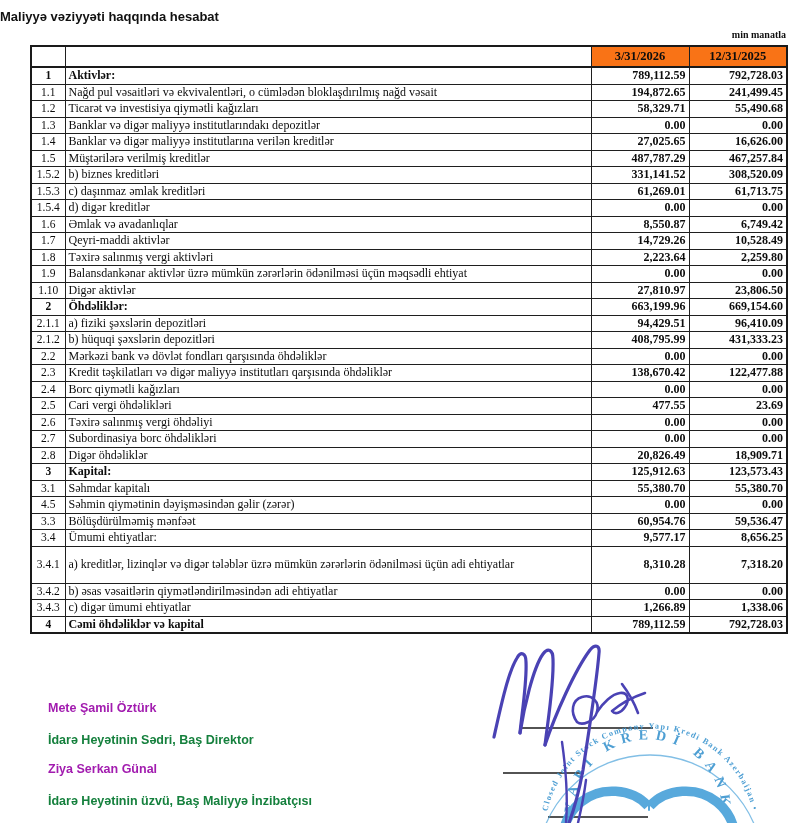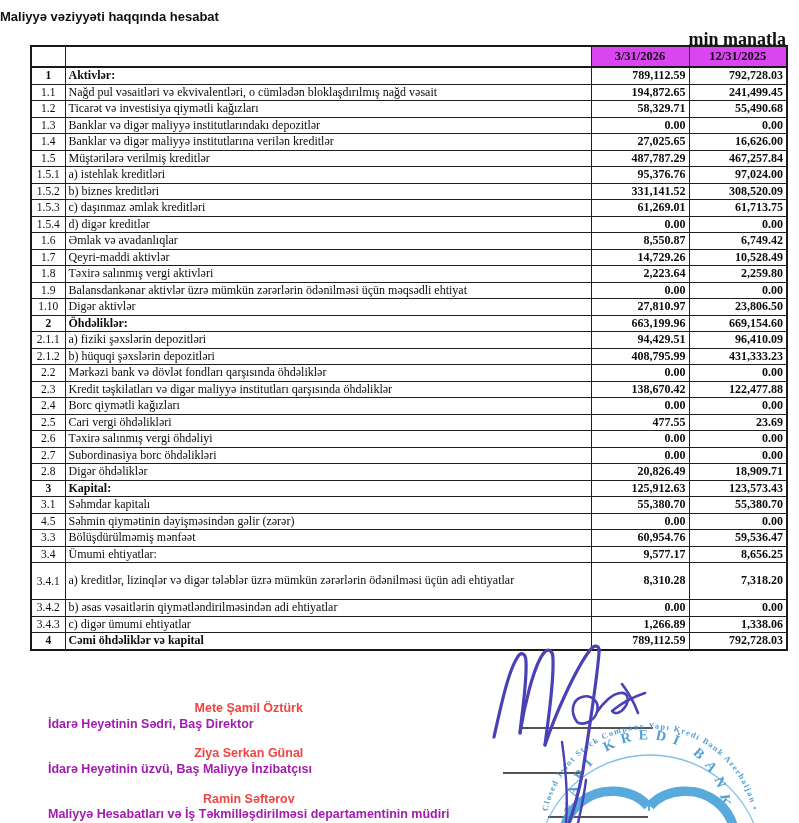--- a/index.html
+++ b/index.html
@@ -3,42 +3,42 @@
 <meta charset="utf-8">
 <style>
   html,body{margin:0;padding:0;background:#ffffff;}
   body{width:799px;height:823px;position:relative;overflow:hidden;
        font-family:"Liberation Serif", serif;color:#111;}
 
   .page-title{position:absolute;top:9px;left:0;width:799px;
     font-family:"Liberation Sans", sans-serif;font-weight:bold;font-size:13px;color:#111;}
 
   .unit-note{position:absolute;top:29px;left:30px;width:756px;text-align:right;
-    font-weight:bold;font-size:18px;}
+    font-weight:bold;font-size:10px;}
 
   table.fin{position:absolute;top:45px;left:30px;width:756px;
     border-collapse:collapse;table-layout:fixed;
     font-family:"Liberation Serif", serif;font-size:12px;color:#0d0d0d;
     border:2px solid #1a1a1a;}
   table.fin th, table.fin td{border:1px solid #1f1f1f;padding:0 3px;height:15.5px;
     overflow:hidden;white-space:nowrap;line-height:1.1;}
   table.fin thead th{height:19px;font-weight:bold;font-size:12.5px;text-align:center;
     border-bottom:2px solid #1a1a1a;}
-  table.fin thead th.val-h{background:#d946ef;}
+  table.fin thead th.val-h{background:#f97316;}
   col.c-no{width:34px;} col.c-label{width:526px;} col.c-v1{width:98px;} col.c-v2{width:98px;}
   table.fin td:nth-child(1){text-align:center;font-size:11.5px;}
   table.fin td:nth-child(3), table.fin td:nth-child(4){text-align:right;font-weight:bold;}
   tr.section td:nth-child(1), tr.section td:nth-child(2){font-weight:bold;}
   tr.tall td{height:36px;}
 
   .signatories{position:absolute;left:48px;top:701px;
     font-family:"Liberation Sans", sans-serif;font-size:12.5px;}
   .sig-block{margin-bottom:14px;}
-  .sig-name{color:#ef4444;font-weight:bold;line-height:1.25;text-align:center;}
-  .sig-title{color:#a21caf;font-weight:bold;line-height:1.25;}
+  .sig-name{color:#a21caf;font-weight:bold;line-height:1.25;}
+  .sig-title{color:#15803d;font-weight:bold;line-height:1.25;margin-top:16px;}
 
   svg.overlay{position:absolute;left:0;top:0;width:799px;height:823px;pointer-events:none;}
   .stamp-stroke{stroke:#4aa2da;fill:none;}
   .stamp-text{fill:#3f97d0;font-family:"Liberation Serif", serif;font-weight:bold;}
   .ink{stroke:#4a42b4;fill:none;stroke-linecap:round;stroke-linejoin:round;}
   .sigline{stroke:#1a1a1a;stroke-width:1.4;}
 </style>
 </head>
 <body>
 
@@ -91,26 +91,20 @@
         <td>27,025.65</td>
         <td>16,626.00</td>
       </tr>
       <tr>
         <td>1.5</td>
         <td>Müştərilərə verilmiş kreditlər</td>
         <td>487,787.29</td>
         <td>467,257.84</td>
       </tr>
       <tr>
-        <td>1.5.1</td>
-        <td>a) istehlak kreditləri</td>
-        <td>95,376.76</td>
-        <td>97,024.00</td>
-      </tr>
-      <tr>
         <td>1.5.2</td>
         <td>b) biznes kreditləri</td>
         <td>331,141.52</td>
         <td>308,520.09</td>
       </tr>
       <tr>
         <td>1.5.3</td>
         <td>c) daşınmaz əmlak kreditləri</td>
         <td>61,269.01</td>
         <td>61,713.75</td>

